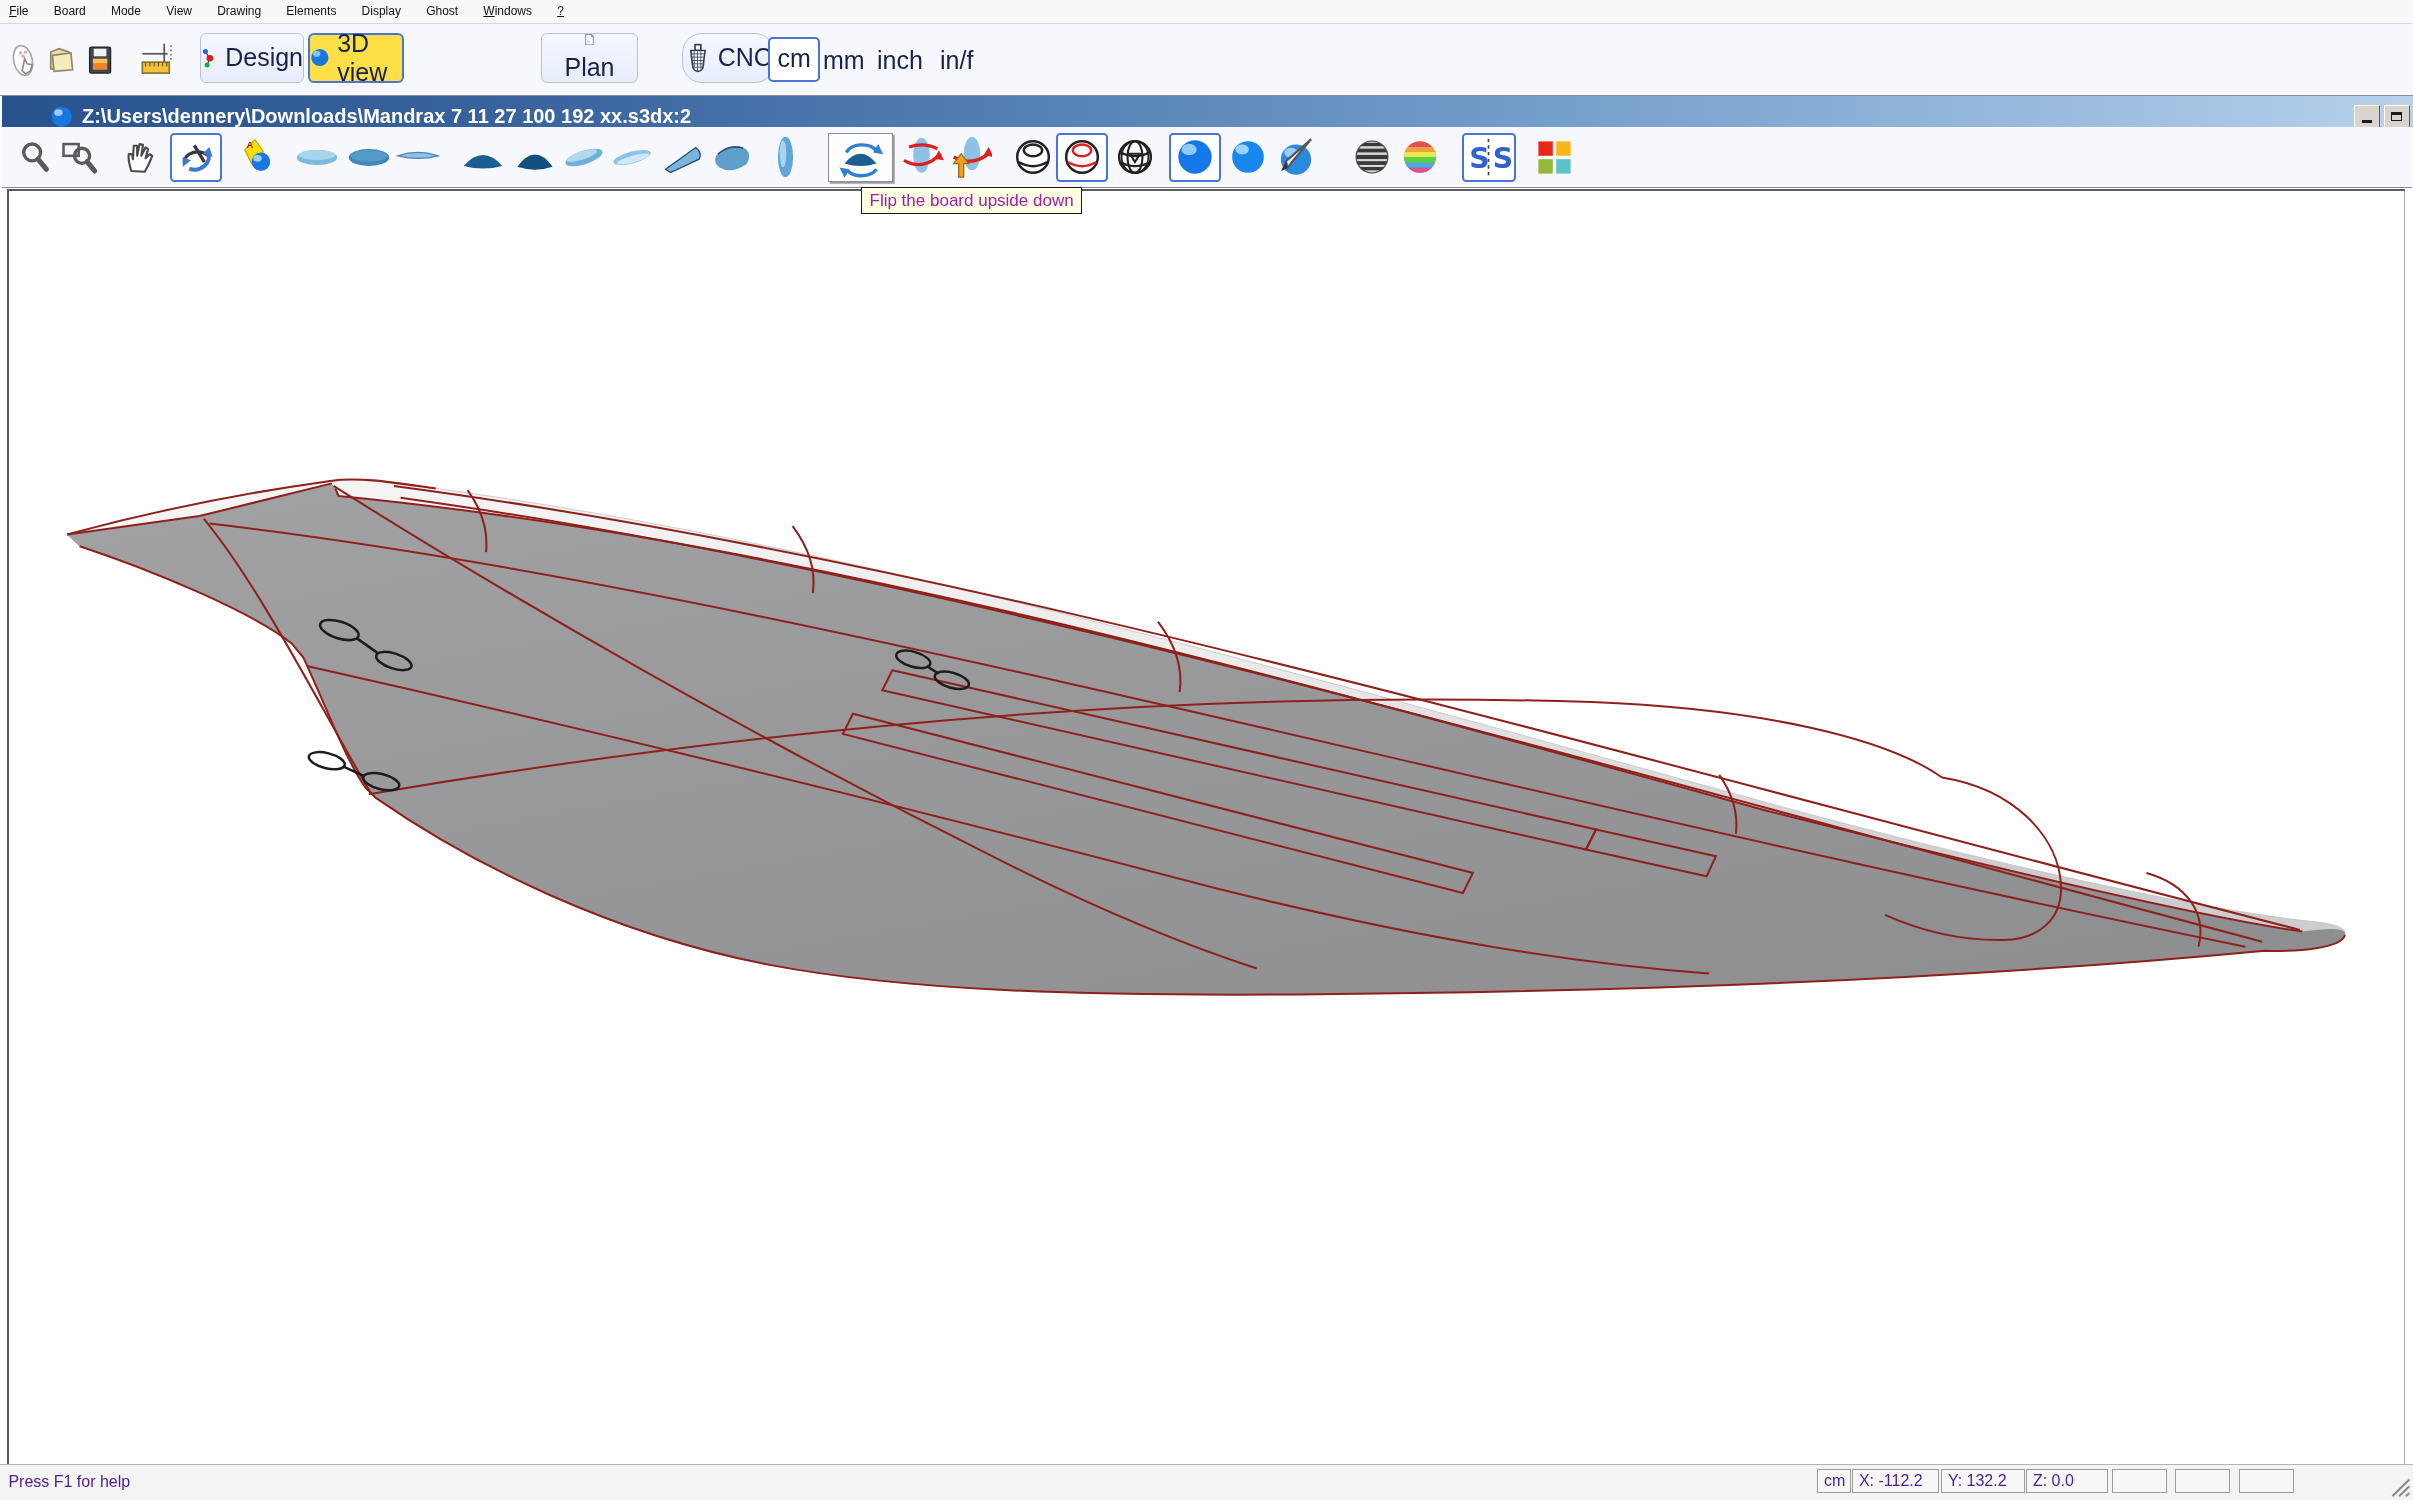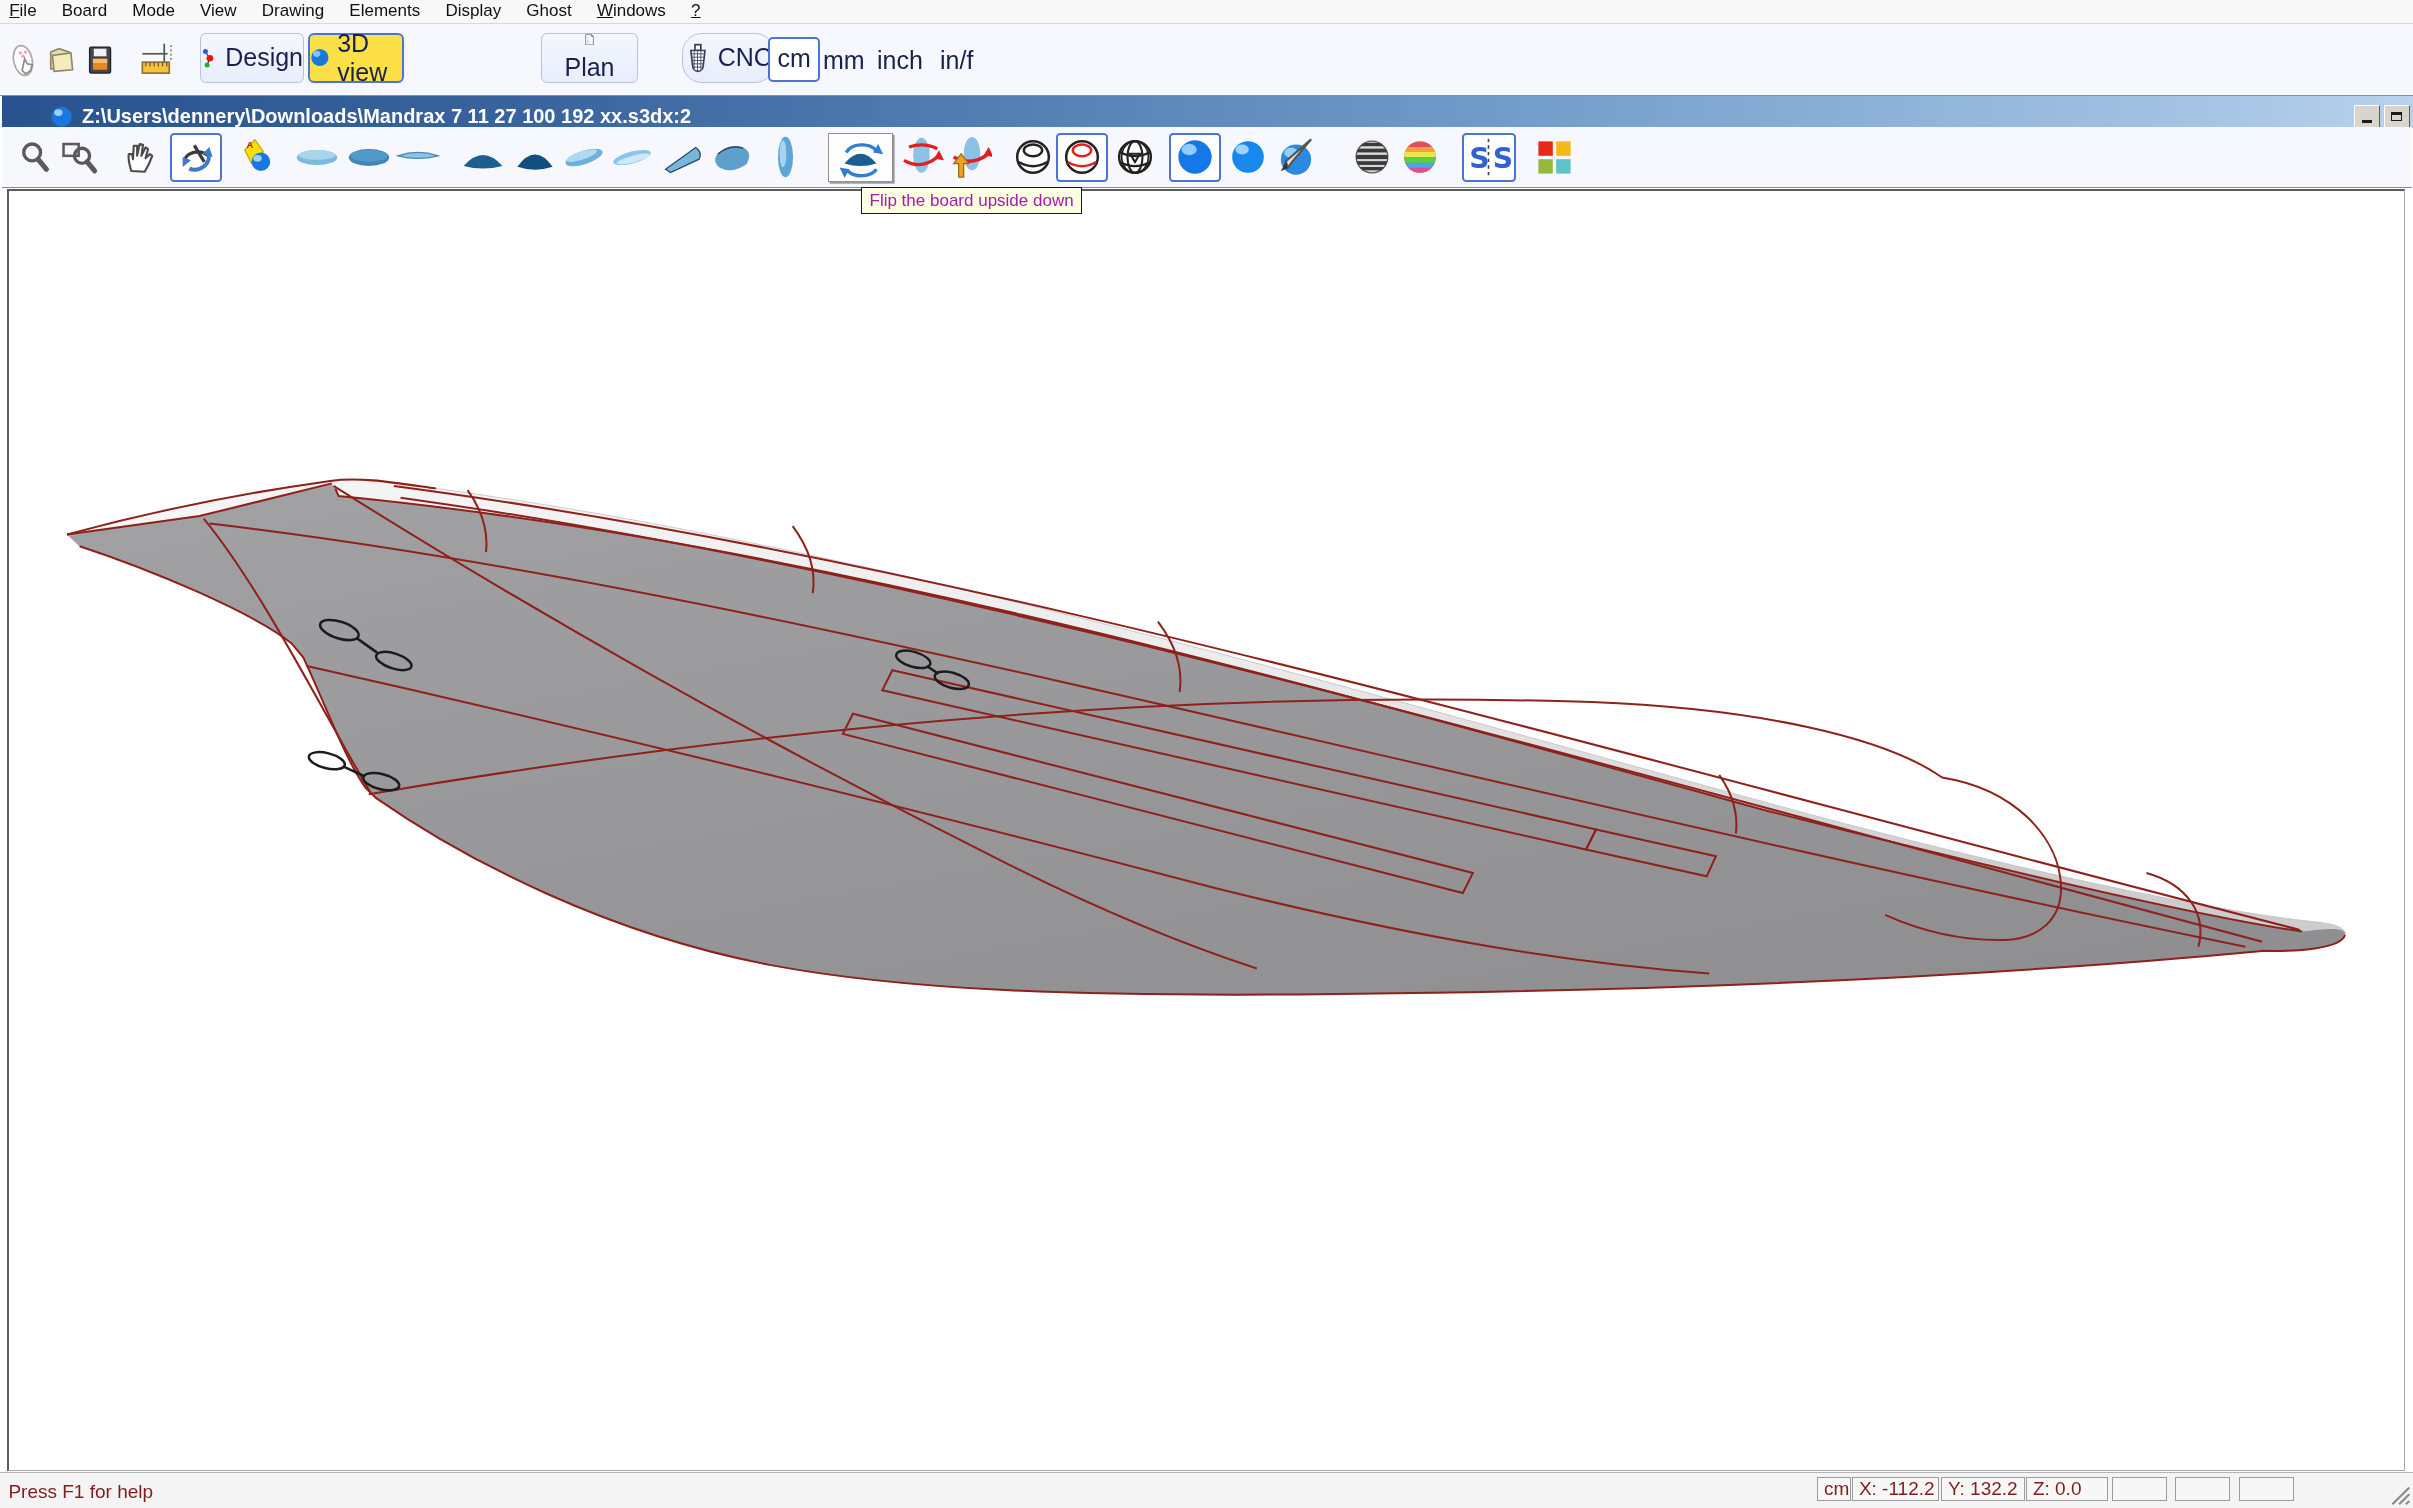--- a/index.html
+++ b/index.html
@@ -1,20 +1,20 @@
 <!DOCTYPE html>
 <html style="font-size:13.4px"><head>
 <meta charset="utf-8">
 <style>
   html,body{margin:0;padding:0;}
   body{width:2413px;height:1508px;overflow:hidden;background:#fff;
        font-family:"Liberation Sans",sans-serif;position:relative;}
   
   #menubar{position:absolute;left:0;top:0;width:100%;height:22.6px;background:#f8f8f8;
-           display:flex;align-items:center;font-size:17px;color:#101010;z-index:6;}
+           display:flex;align-items:center;font-size:12px;color:#101010;z-index:6;}
   .menu-item{padding:0 12.6px;cursor:default;}
   .menu-item:first-child{padding-left:9.2px;}
   
   #toolbar1{position:absolute;left:0;top:22.6px;width:100%;height:71px;background:#f6f8fd;
             border-top:0.8px solid #d8d8d8;border-bottom:1.7px solid #8f8f8f;z-index:6;}
   .tb1-icon{position:absolute;top:18.4px;width:37px;height:37px;}
   .tb1-btn{position:absolute;top:9.2px;height:50px;border:0.8px solid #b6c2de;border-radius:5.9px;
            background:linear-gradient(#f4f7fe,#e7edfb);display:flex;align-items:center;
            justify-content:center;gap:7.5px;color:#17224e;font-size:25px;box-sizing:border-box;}
   .tb1-btn.active{border:2.5px solid #4b74d8;background:#fde047;}
@@ -42,22 +42,22 @@
   
   #canvas{position:absolute;left:6.7px;top:189px;width:2398px;height:1282px;background:#ffffff;
           border-top:2.5px solid #5c5c5c;border-left:2.5px solid #5c5c5c;
           border-right:0.8px solid #a8a8a8;border-bottom:0.8px solid #a8a8a8;box-sizing:border-box;z-index:1;}
   #board-svg{position:absolute;left:0;top:0;width:2413px;height:1508px;z-index:2;pointer-events:none;}
   
   #tooltip{position:absolute;left:861px;top:187px;height:25px;padding:0 7.5px;background:#ffffe1;
            border:0.8px solid #1a1a1a;color:#a21caf;font-size:17px;display:flex;align-items:center;
            z-index:9;white-space:nowrap;}
   
-  #statusbar{position:absolute;left:0;bottom:0;width:100%;height:35px;background:#f4f4f4;
-             border-top:1.7px solid #b4b4b4;z-index:6;font-size:19px;color:#7f1d1d;}
+  #statusbar{position:absolute;left:0;bottom:8px;width:100%;height:35px;background:#f4f4f4;
+             border-top:1.7px solid #b4b4b4;z-index:6;font-size:16px;color:#4c1d95;}
   #status-help{position:absolute;left:8.4px;top:7.5px;}
   .spanel{position:absolute;top:4.2px;height:24px;border:0.8px solid #9c9c9c;background:#f7f7f7;
           display:flex;align-items:center;padding-left:5.9px;box-sizing:border-box;}
   #grip{position:absolute;right:2.5px;bottom:2.5px;}
   u{text-decoration:underline;}
 </style>
 </head>
 <body>
 
 <div id="menubar">

